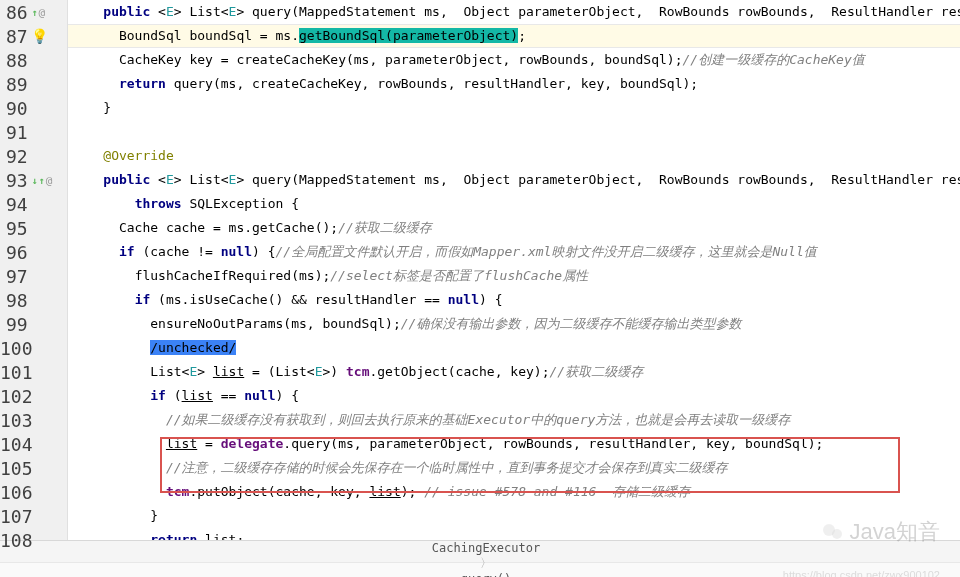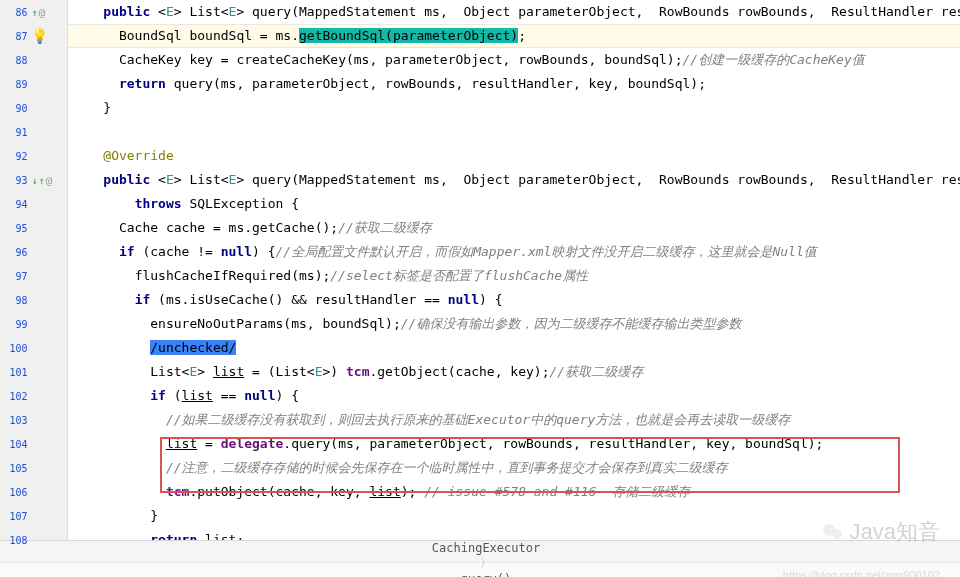--- a/index.html
+++ b/index.html
@@ -23,22 +23,22 @@
   flex-shrink: 0;
 }
 .line-row {
   height: 24px;
   display: flex;
   align-items: center;
 }
 .line-num {
   width: 32px;
   text-align: right;
-  color: #1d4ed8;
-  font-size: 10px;
+  color: #404040;
+  font-size: 18px;
   padding-right: 4px;
 }
 .gutter-marks {
   width: 36px;
   display: flex;
   align-items: center;
   justify-content: flex-start;
   gap: 1px;
   font-size: 10px;
 }
@@ -229,21 +229,21 @@
     <div class="line-row">
         <span class="line-num">108</span>
         <span class="gutter-marks"></span>
       </div>
   </div>
 
   <div class="code-area">
     <div class="code-line">    <span class="c-keyword">public</span> &lt;<span class="c-gen">E</span>&gt; <span>List</span>&lt;<span class="c-gen">E</span>&gt; <span>query</span>(<span>MappedStatement ms,  Object parameterObject,  RowBounds rowBounds,  ResultHandler res</span></div>
     <div class="code-line hl-yellow caret-line">      <span>BoundSql</span> <span>boundSql</span><span> = ms.</span><span class="hl-selection"><span>getBoundSql(</span><span>parameterObject</span><span>)</span></span><span>;</span></div>
     <div class="code-line">      <span>CacheKey</span><span> key = createCacheKey(ms, parameterObject, rowBounds, boundSql);</span><span class="c-comment">//创建一级缓存的CacheKey值</span></div>
-    <div class="code-line">      <span class="c-keyword">return</span><span> query(ms, parameterObject, rowBounds, resultHandler, key, boundSql);</span></div>
+    <div class="code-line">      <span class="c-keyword">return</span><span> query(ms, createCacheKey, rowBounds, resultHandler, key, boundSql);</span></div>
     <div class="code-line">    <span>}</span></div>
     <div class="code-line"></div>
     <div class="code-line">    <span class="c-annot">@Override</span></div>
     <div class="code-line">    <span class="c-keyword">public</span> &lt;<span class="c-gen">E</span>&gt; <span>List</span>&lt;<span class="c-gen">E</span>&gt; <span>query</span>(<span>MappedStatement ms,  Object parameterObject,  RowBounds rowBounds,  ResultHandler res</span></div>
     <div class="code-line">        <span class="c-keyword">throws</span><span> SQLException {</span></div>
     <div class="code-line">      <span>Cache</span><span> cache = ms.getCache();</span><span class="c-comment">//获取二级缓存</span></div>
     <div class="code-line">      <span class="c-keyword">if</span><span> (cache != </span><span class="c-keyword">null</span><span>) {</span><span class="c-comment">//全局配置文件默认开启，而假如Mapper.xml映射文件没开启二级缓存，这里就会是Null值</span></div>
     <div class="code-line">        <span>flushCacheIfRequired(ms);</span><span class="c-comment">//select标签是否配置了flushCache属性</span></div>
     <div class="code-line">        <span class="c-keyword">if</span><span> (ms.isUseCache() &amp;&amp; resultHandler == </span><span class="c-keyword">null</span><span>) {</span></div>
     <div class="code-line">          <span>ensureNoOutParams(ms, boundSql);</span><span class="c-comment">//确保没有输出参数，因为二级缓存不能缓存输出类型参数</span></div>

